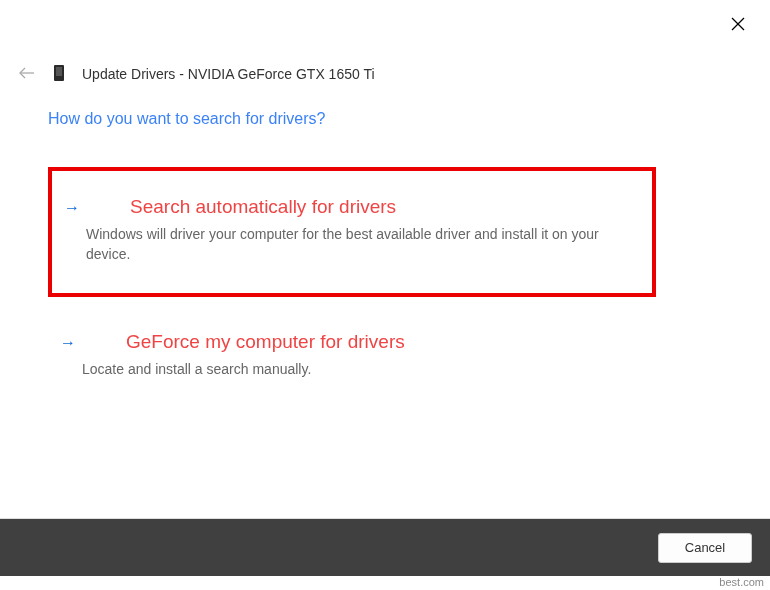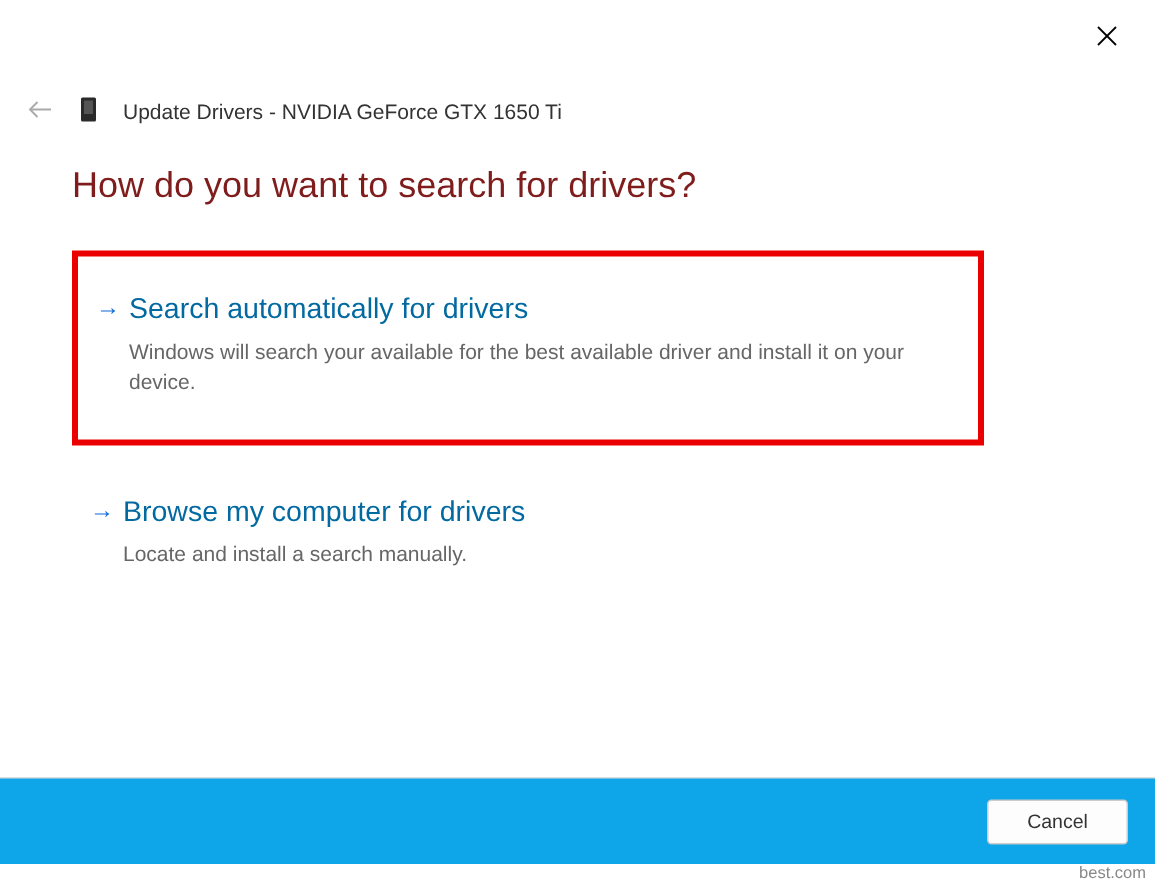--- a/index.html
+++ b/index.html
@@ -56,22 +56,22 @@
     }
     .header-title {
       font-size: 14px;
       color: #333;
       font-weight: 400;
     }
     .main-heading {
       position: absolute;
       top: 110px;
       left: 48px;
-      font-size: 24px;
-      color: #7f1d1d;
+      font-size: 16px;
+      color: #3b82f6;
       font-weight: 400;
     }
     .option-highlighted {
       position: absolute;
       top: 167px;
       left: 48px;
       width: 608px;
       height: 130px;
       border: 4px solid #ea0000;
       padding: 24px 24px 20px 12px;
@@ -94,37 +94,38 @@
       color: #0f6bd6;
       font-size: 16px;
       margin-top: 2px;
       flex-shrink: 0;
     }
     .option-content {
       flex: 1;
     }
     .option-title {
       font-size: 19px;
-      color: #0369a1;
+      color: #ef4444;
       font-weight: 400;
       line-height: 1.3;
+      margin-left: 44px;
     }
     .option-desc {
       font-size: 14px;
       color: #666;
       margin-top: 4px;
       line-height: 1.45;
     }
     .footer {
       position: absolute;
       bottom: 14px;
       left: 0;
       right: 0;
       height: 58px;
-      background: #0ea5e9;
+      background: #404040;
       border-top: 1px solid #ddd;
       display: flex;
       align-items: center;
       justify-content: flex-end;
       padding-right: 18px;
     }
     .cancel-btn {
       width: 94px;
       height: 30px;
       background: #fdfdfd;
@@ -168,30 +169,30 @@
   <div class="header-title">Update Drivers - NVIDIA GeForce GTX 1650 Ti</div>
 </div>
 
 <h1 class="main-heading">How do you want to search for drivers?</h1>
 
 <div class="option-highlighted">
   <div class="option-inner">
     <div class="option-arrow">→</div>
     <div class="option-content">
       <div class="option-title">Search automatically for drivers</div>
-      <div class="option-desc">Windows will search your available for the best available driver and install it on your device.</div>
+      <div class="option-desc">Windows will driver your computer for the best available driver and install it on your device.</div>
     </div>
   </div>
 </div>
 
 <div class="option-normal">
   <div class="option-inner">
     <div class="option-arrow">→</div>
     <div class="option-content">
-      <div class="option-title">Browse my computer for drivers</div>
+      <div class="option-title">GeForce my computer for drivers</div>
       <div class="option-desc">Locate and install a search manually.</div>
     </div>
   </div>
 </div>
 
 <div class="footer">
   <button class="cancel-btn">Cancel</button>
 </div>
 
 <div class="watermark">best.com</div>

